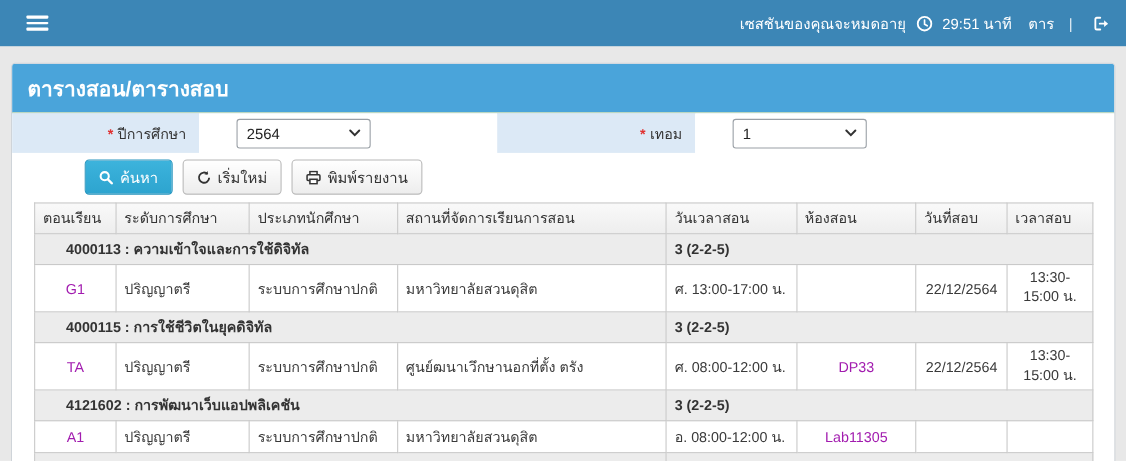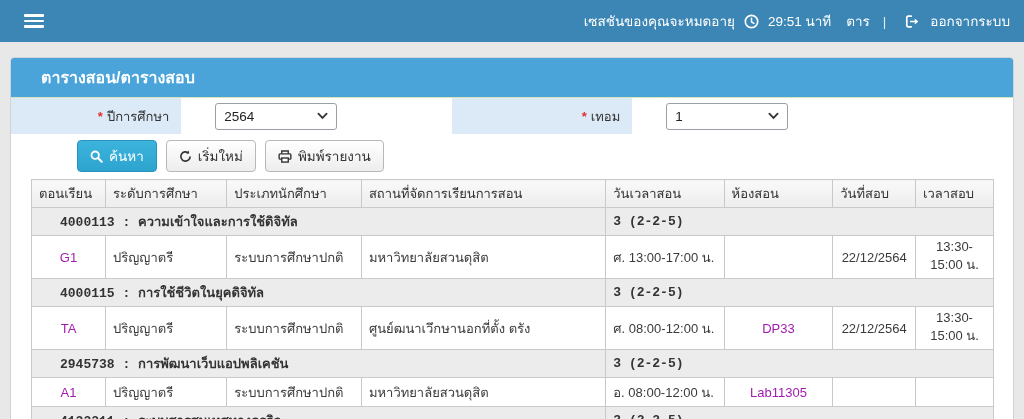--- a/index.html
+++ b/index.html
@@ -21,22 +21,22 @@
   .topbar-right { display:flex; align-items:center; gap:9px; font-weight:normal; font-size:13.5px; }
   .topbar-right .sep { opacity:.85; padding:0 4px; }
   .ticon { display:inline-flex; vertical-align:middle; }
   
   .page { padding:15px 10px 0 10px; }
   .panel {
     background:#fff; border:1px solid #cfd4d9; border-radius:4px;
     overflow:hidden; min-height:345px;
   }
   .panel-header {
-    background:#4aa4da; color:#fff; font-weight:bold; font-size:16px;
-    padding:7px 30px; border-bottom:1px solid #d8e4bc;
+    background:#4aa4da; color:#fff; font-weight:bold; font-size:19px;
+    padding:7px 14px; border-bottom:1px solid #d8e4bc;
   }
   
   .form-row { display:flex; height:36px; }
   .fcell { display:flex; align-items:center; }
   .fcell.lbl {
     background:#dce9f6; justify-content:flex-end; padding-right:12px;
   }
   .fcell.lbl.c1 { width:17%; }
   .fcell.ctl.c2 { width:27%; background:#fff; padding-left:10px; }
   .fcell.lbl.c3 { width:18%; }
@@ -61,21 +61,21 @@
   }
   
   .table-wrap { padding:0 19px 14px 20px; background:#fff; }
   table { width:100%; border-collapse:collapse; font-size:13px; }
   th, td { border:1px solid #c9c9c9; padding:3px 7px; }
   thead th {
     background:linear-gradient(#f9f9f9,#ededed); font-weight:normal; color:#333;
     text-align:left; height:26px;
   }
   tr.group td {
-    background:#ececec; font-weight:bold; color:#333; height:26px;font-family:Liberation Mono, monospace;
+    background:#ececec; font-weight:bold; color:#333; height:26px;
   }
   tr.group td.gtitle { padding-left:28px; }
   tr.data td { background:#fff; height:29px; color:#3a3a3a; }
   td.c-section, td.c-room, td.c-exdate, td.c-extime { text-align:center; }
   a.blue { color:#a21caf; text-decoration:none; cursor:pointer; }
 </style>
 </head>
 <body>
 
 <div class="topbar">
@@ -95,21 +95,20 @@
     <span>29:51 นาที</span>
     <span style="margin-left:6px;">ตาร</span>
     <span class="sep">|</span>
     <span class="ticon" style="margin-left:6px;">
       <svg width="16" height="15" viewBox="0 0 18 16">
           <path d="M7 2H3.4A1.4 1.4 0 0 0 2 3.4v9.2A1.4 1.4 0 0 0 3.4 14H7" fill="none" stroke="#fff" stroke-width="1.9" stroke-linecap="round"></path>
           <path d="M11 4.5 14.8 8 11 11.5z" fill="#fff"></path>
           <path d="M6.5 8h7" stroke="#fff" stroke-width="1.9" stroke-linecap="round"></path>
         </svg>
     </span>
-    <a class="blue" style="color:#fff;">ออกจากระบบ</a>
   </div>
 </div>
 
 <div class="page">
   <div class="panel">
     <div class="panel-header">ตารางสอน/ตารางสอบ</div>
 
     <div class="form-row">
       <div class="fcell lbl c1">
         <span class="req">*</span>
@@ -219,21 +218,21 @@
               <td class="c-section"><a class="blue">TA</a></td>
               <td>ปริญญาตรี</td>
               <td>ระบบการศึกษาปกติ</td>
               <td>ศูนย์ฒนาเวึกษานอกที่ตั้ง ตรัง</td>
               <td>ศ. 08:00-12:00 น.</td>
               <td class="c-room"><a class="blue">DP33</a></td>
               <td class="c-exdate">22/12/2564</td>
               <td class="c-extime">13:30-15:00 น.</td>
             </tr>
             <tr class="group">
-              <td class="gtitle" colspan="4">2945738 : การพัฒนาเว็บแอปพลิเคชัน</td>
+              <td class="gtitle" colspan="4">4121602 : การพัฒนาเว็บแอปพลิเคชัน</td>
               <td colspan="4">3 (2-2-5)</td>
             </tr>
             <tr class="data">
               <td class="c-section"><a class="blue">A1</a></td>
               <td>ปริญญาตรี</td>
               <td>ระบบการศึกษาปกติ</td>
               <td>มหาวิทยาลัยสวนดุสิต</td>
               <td>อ. 08:00-12:00 น.</td>
               <td class="c-room"><a class="blue">Lab11305</a></td>
               <td class="c-exdate"></td>

